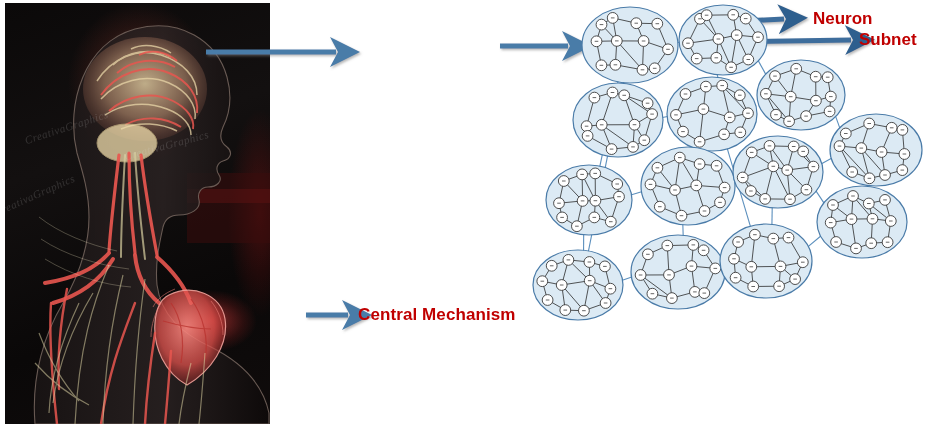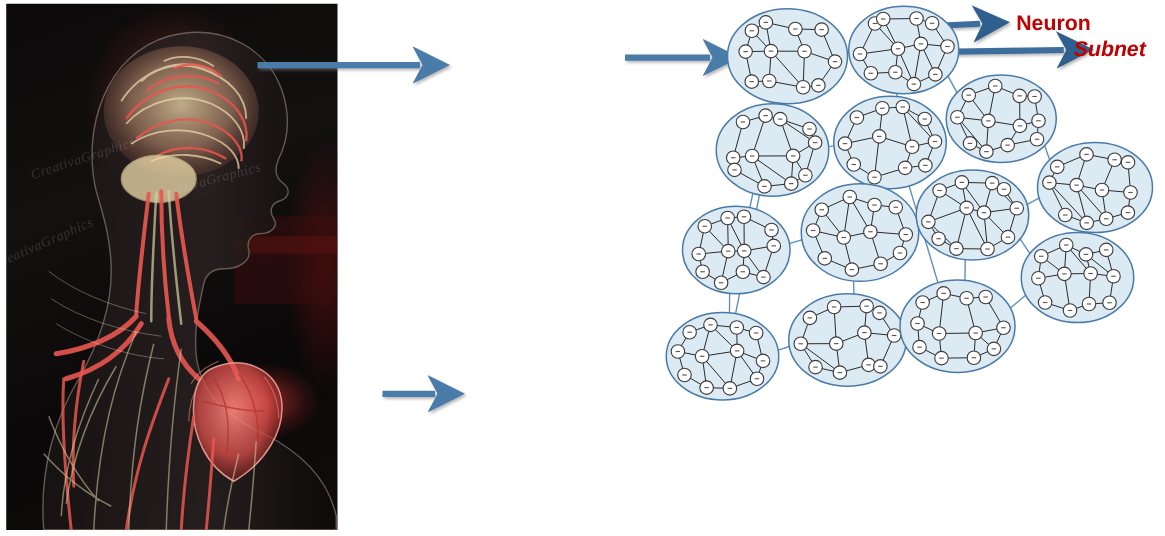--- a/index.html
+++ b/index.html
@@ -29,21 +29,21 @@
   }
 
   
   .lbl{
     position:absolute;color:#c00000;font-weight:bold;
     white-space:nowrap;line-height:1;
   }
   .lbl-mesh{left:350px;top:42px;font-size:17px;letter-spacing:.1px;}
   .lbl-central{left:358px;top:306px;font-size:17px;letter-spacing:.1px;}
   .lbl-neuron{left:789px;top:10px;font-size:17px;margin-left:24px;}
-  .lbl-subnet{left:859px;top:31px;font-size:17px;font-style:italic;}
+  .lbl-subnet{left:859px;top:31px;font-size:17px;}
 
   
   #net{position:absolute;left:0;top:0;width:932px;height:429px;}
 </style>
 </head>
 <body>
 
 <div id="stage">
 
   <div class="photo">
@@ -801,16 +801,17 @@
           <circle cx="753.2" cy="286.5" r="5.4" fill="#ffffff" stroke="#3b3b3b" stroke-width=".9"></circle>
           <line x1="751.4" y1="286.5" x2="755.0" y2="286.5" stroke="#555" stroke-width=".9"></line>
           <circle cx="779.1" cy="286.2" r="5.4" fill="#ffffff" stroke="#3b3b3b" stroke-width=".9"></circle>
           <line x1="777.3" y1="286.2" x2="780.9" y2="286.2" stroke="#555" stroke-width=".9"></line>
           <circle cx="795.1" cy="279.1" r="5.4" fill="#ffffff" stroke="#3b3b3b" stroke-width=".9"></circle>
           <line x1="793.3" y1="279.1" x2="796.9" y2="279.1" stroke="#555" stroke-width=".9"></line>
         </g>
       </g>
   </svg>
 
+  <div class="lbl lbl-central">Central Mechanism</div>
   <div class="lbl lbl-neuron">Neuron</div>
   <div class="lbl lbl-subnet">Subnet</div>
 
 </div>
 
 </body></html>

